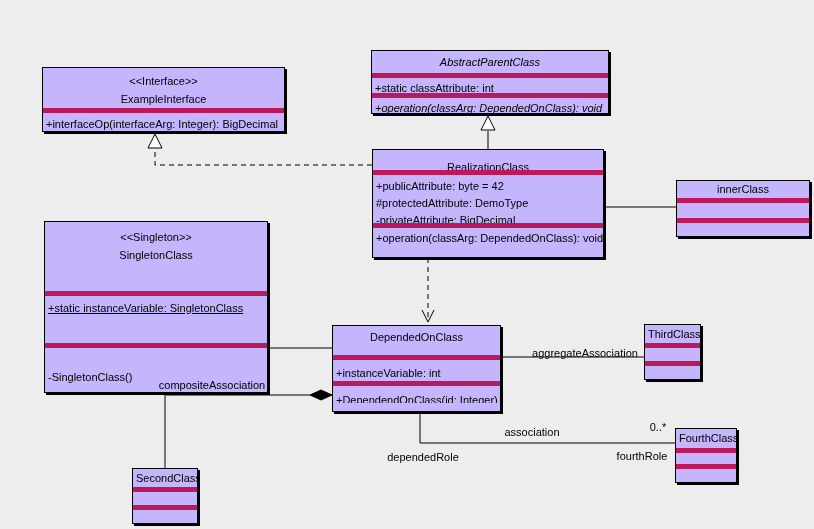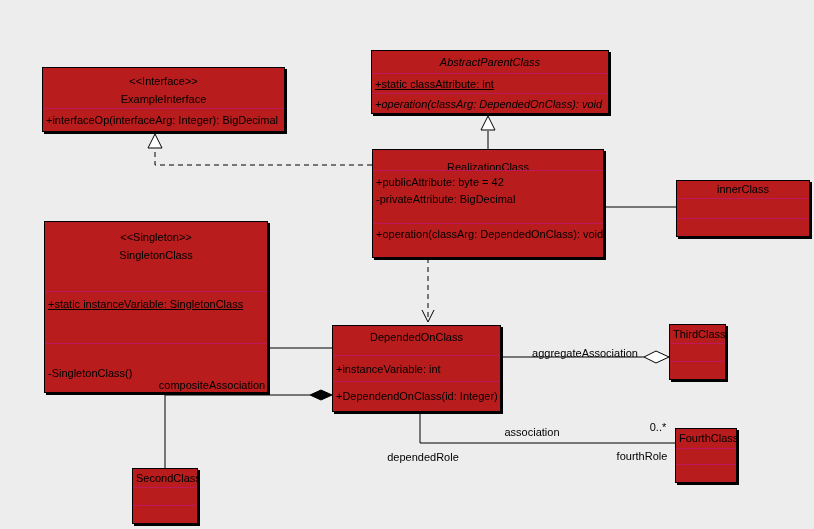--- a/index.html
+++ b/index.html
@@ -16,30 +16,30 @@
     overflow: hidden;
   }
   #wires {
     position: absolute;
     left: 0; top: 0;
     z-index: 1;
   }
   .uml-class {
     position: absolute;
     z-index: 2;
-    background: #b91c1c;
+    background: #c4b5fd;
     border: 1px solid #000;
     box-shadow: 2px 2px 0 #000;
     box-sizing: border-box;
     font-size: 11px;
     color: #000;
   }
   .cmp {
     box-sizing: border-box;
-    border-top: 1px solid #be185d;
+    border-top: 5px solid #be185d;
     overflow: hidden;
     padding: 2px 3px 0 3px;
   }
   .cmp.first { border-top: none; }
   .title-cmp { text-align: center; }
   .title-line { line-height: 18px; white-space: nowrap; }
   .member {
     line-height: 17px;
     white-space: nowrap;
     text-align: left;
@@ -121,20 +121,21 @@
       <div class="member italic">+operation(classArg: DependedOnClass): void</div>
     </div>
   </div>
 
   <div class="uml-class" style="left:372px; top:149px; width:232px; height:109px;">
     <div class="cmp first title-cmp" style="height:20px; padding-top:10px;">
       <div class="title-line" style="line-height:15px;">RealizationClass</div>
     </div>
     <div class="cmp" style="height:53px; padding-top:3px;">
       <div class="member">+publicAttribute: byte = 42</div>
+      <div class="member">#protectedAttribute: DemoType</div>
       <div class="member">-privateAttribute: BigDecimal</div>
     </div>
     <div class="cmp" style="height:34px; padding-top:2px;">
       <div class="member">+operation(classArg: DependedOnClass): void</div>
     </div>
   </div>
 
   <div class="uml-class" style="left:676px; top:180px; width:134px; height:57px;">
     <div class="cmp first title-cmp" style="height:17px; padding-top:2px;">
       <div class="title-line" style="line-height:13px;">innerClass</div>
@@ -161,21 +162,21 @@
       <div class="title-line" style="line-height:14px;">DependedOnClass</div>
     </div>
     <div class="cmp" style="height:26px; padding-top:5px;">
       <div class="member">+instanceVariable: int</div>
     </div>
     <div class="cmp" style="height:22px; padding-top:6px;">
       <div class="member">+DependendOnClass(id: Integer)</div>
     </div>
   </div>
 
-  <div class="uml-class" style="left:669px; top:324px; width:57px; height:56px;">
+  <div class="uml-class" style="left:644px; top:324px; width:57px; height:56px;">
     <div class="cmp first title-cmp" style="height:18px; padding-top:3px;">
       <div class="title-line" style="line-height:13px;">ThirdClass</div>
     </div>
     <div class="cmp" style="height:18px;"></div>
     <div class="cmp" style="height:18px;"></div>
   </div>
 
   <div class="uml-class" style="left:132px; top:468px; width:66px; height:56px;">
     <div class="cmp first title-cmp" style="height:18px; padding-top:3px;">
       <div class="title-line" style="line-height:13px;">SecondClass</div>

